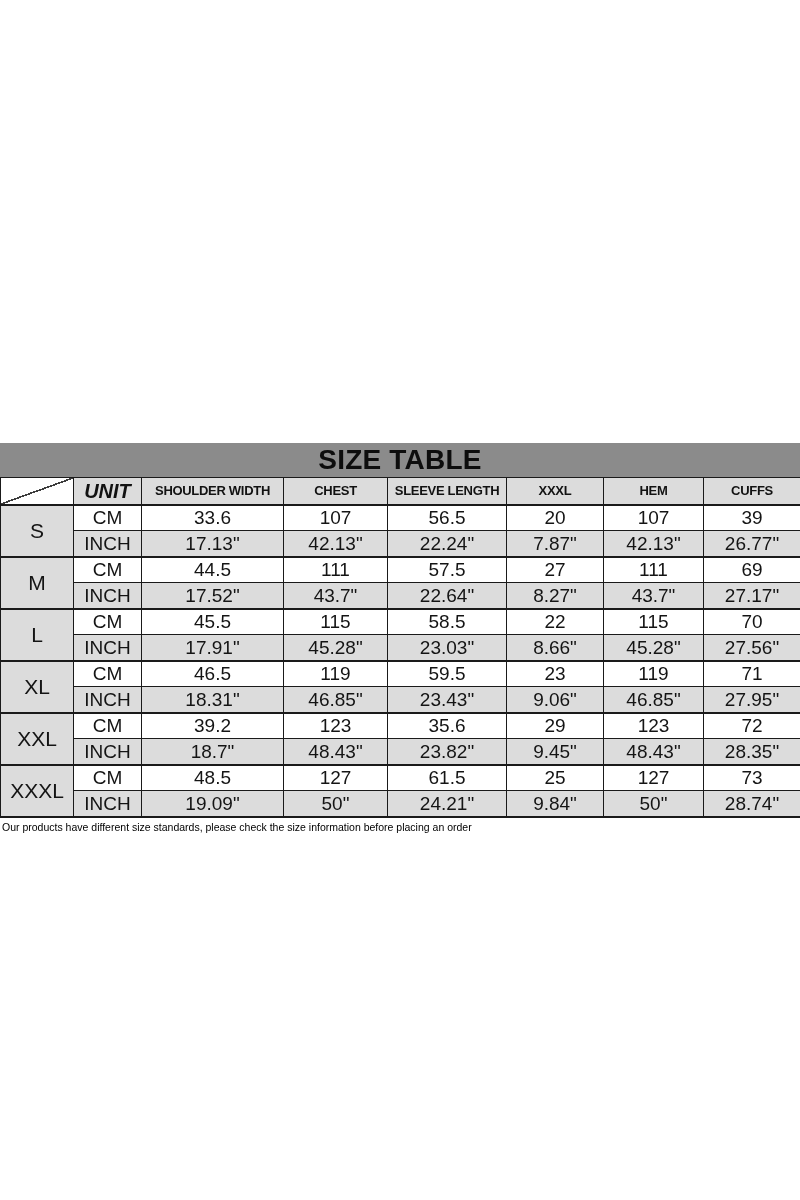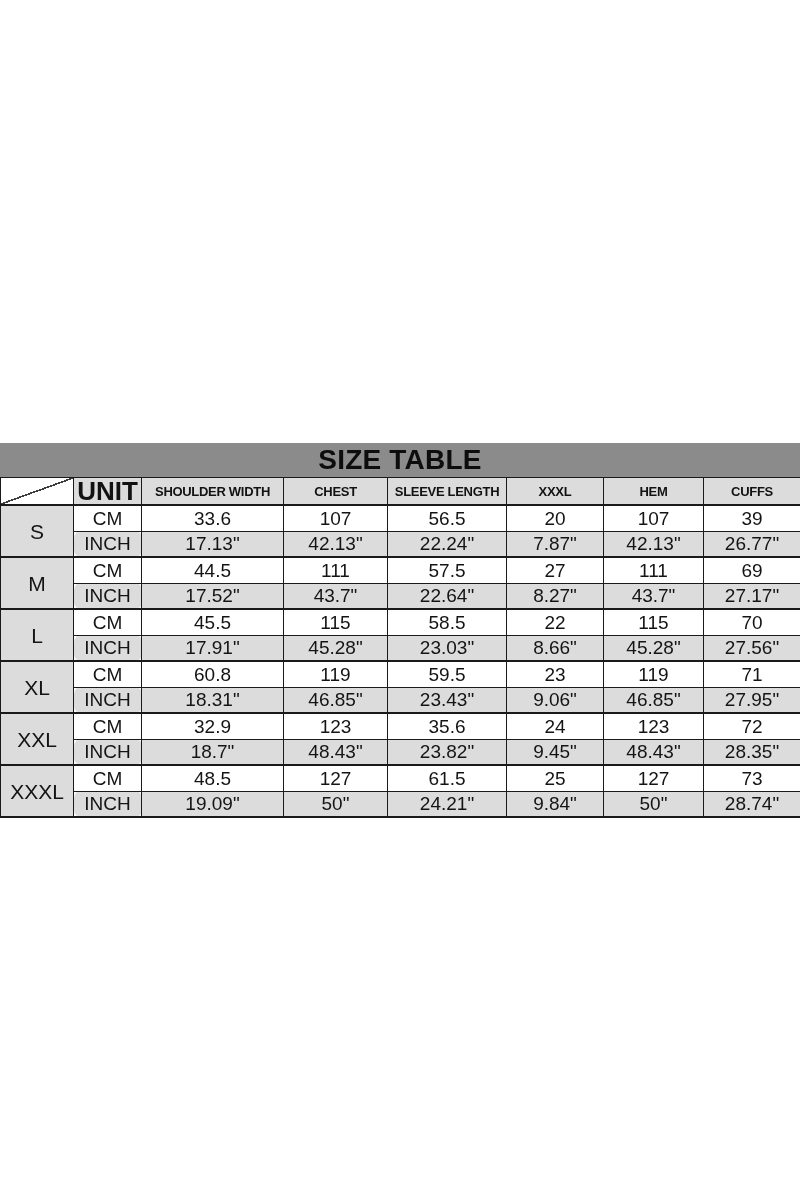--- a/index.html
+++ b/index.html
@@ -34,34 +34,34 @@
     text-align: center; vertical-align: middle;
     padding: 0; overflow: hidden; white-space: nowrap;
     line-height: 1;
   }
   .size-table thead th {
     height: 27px;
     background: var(--cell-gray, #dcdcdc);
     font-weight: bold; font-size: 13px; letter-spacing: -0.3px;
     border-bottom-width: 2px;
   }
-  .size-table th.unit-header { font-size: 26px; letter-spacing: 0; }
+  .size-table th.unit-header { font-size: 20px; letter-spacing: 0; font-style: italic; }
   .size-table th.diag-cell { background: #ffffff; position: relative; }
   .diag-line {
     position: absolute; left: 0; top: 0; right: 0; bottom: 0;
     background: linear-gradient(to bottom right,
       transparent calc(50% - 0.8px),
       #3c3c3c calc(50% - 0.8px),
       #3c3c3c calc(50% + 0.8px),
       transparent calc(50% + 0.8px));
   }
   .size-table tbody td { height: 26px; font-size: 19px; color: #141414; background: #ffffff; }
   .size-table tbody tr.inch-row td { background: var(--cell-gray, #dcdcdc); }
   .size-table tbody td.size-label { background: var(--cell-gray, #dcdcdc); font-size: 21px; }
-  .size-table tbody td.unit-cell { font-size: 19px; border-radius: 7px; }
+  .size-table tbody td.unit-cell { font-size: 19px; }
   .size-table tbody tr.group-start td { border-top-width: 2px; }
 
   .footer-note {
     font-size: 10.5px; color: #000000;
     padding: 3px 0 0 2px; line-height: 1.2;
     letter-spacing: 0;
   }
 </style>
 </head>
 <body>
@@ -151,43 +151,43 @@
           <td class="val">17.91"</td>
           <td class="val">45.28"</td>
           <td class="val">23.03"</td>
           <td class="val">8.66"</td>
           <td class="val">45.28"</td>
           <td class="val">27.56"</td>
         </tr>
         <tr class="cm-row group-start">
           <td class="size-label" rowspan="2">XL</td>
           <td class="unit-cell">CM</td>
-          <td class="val">60.8</td>
+          <td class="val">46.5</td>
           <td class="val">119</td>
           <td class="val">59.5</td>
           <td class="val">23</td>
           <td class="val">119</td>
           <td class="val">71</td>
         </tr>
         <tr class="inch-row">
           <td class="unit-cell">INCH</td>
           <td class="val">18.31"</td>
           <td class="val">46.85"</td>
           <td class="val">23.43"</td>
           <td class="val">9.06"</td>
           <td class="val">46.85"</td>
           <td class="val">27.95"</td>
         </tr>
         <tr class="cm-row group-start">
           <td class="size-label" rowspan="2">XXL</td>
           <td class="unit-cell">CM</td>
-          <td class="val">32.9</td>
+          <td class="val">39.2</td>
           <td class="val">123</td>
           <td class="val">35.6</td>
-          <td class="val">24</td>
+          <td class="val">29</td>
           <td class="val">123</td>
           <td class="val">72</td>
         </tr>
         <tr class="inch-row">
           <td class="unit-cell">INCH</td>
           <td class="val">18.7"</td>
           <td class="val">48.43"</td>
           <td class="val">23.82"</td>
           <td class="val">9.45"</td>
           <td class="val">48.43"</td>
@@ -208,14 +208,15 @@
           <td class="val">19.09"</td>
           <td class="val">50"</td>
           <td class="val">24.21"</td>
           <td class="val">9.84"</td>
           <td class="val">50"</td>
           <td class="val">28.74"</td>
         </tr>
       </tbody>
   </table>
 
+  <div class="footer-note">Our products have different size standards, please check the size information before placing an order</div>
 
 </div>
 
 </body></html>

